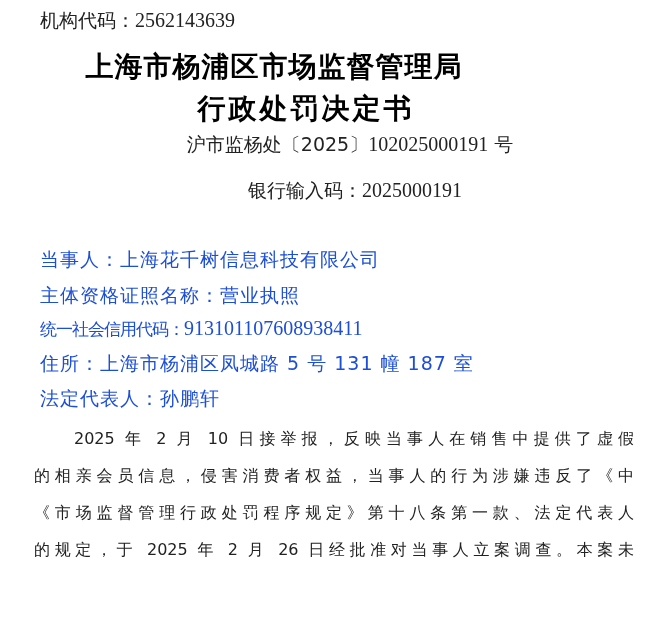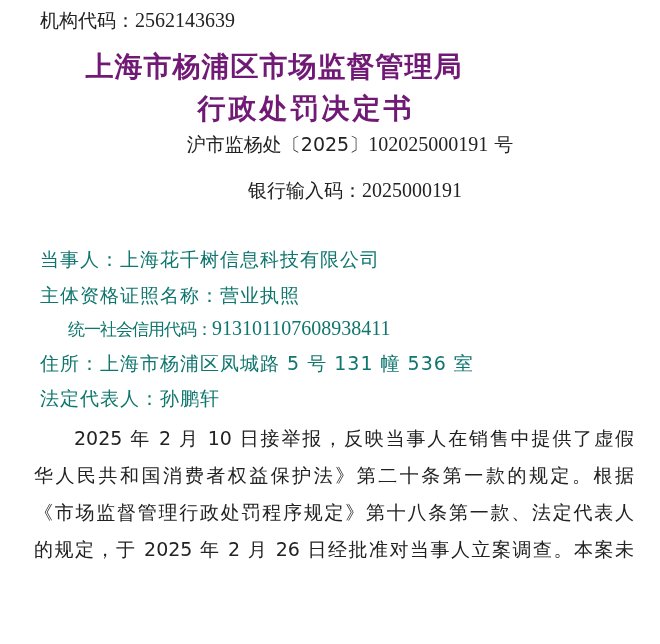--- a/index.html
+++ b/index.html
@@ -31,21 +31,21 @@
     font-family: "Liberation Serif", "DejaVu Serif", serif;
     font-size: 20px;
   }
   .title {
     left: 0;
     width: 548px;
     text-align: center;
     font-size: 28px;
     font-weight: bold;
     letter-spacing: 1px;
-    color: #701a75;
+    color: #000000;
   }
   .title1 { top: 48px; }
   .title2 { top: 90px; letter-spacing: 3px; margin-left: 32px; }
   .docno {
     left: 0;
     width: 660px;
     text-align: center;
     top: 132px;
     font-size: 19px;
     padding-left: 40px;
@@ -68,38 +68,38 @@
     color: #222;
   }
   .bankcode .num {
     font-family: "Liberation Serif", "DejaVu Serif", serif;
     font-size: 20px;
   }
   .field {
     left: 40px;
     font-size: 19px;
     font-family: "DejaVu Sans", "Liberation Sans", sans-serif;
-    color: #0f766e;
+    color: #1d4ed8;
   }
   .field .num {
     font-family: "Liberation Serif", "DejaVu Serif", serif;
     font-size: 20px;
   }
   .f1 { top: 247px; letter-spacing: 1px; }
   .f2 { top: 283px; letter-spacing: 1px; }
-  .f3 { top: 317px; font-size: 17px; letter-spacing: -1px; margin-left: 28px; }
+  .f3 { top: 317px; font-size: 17px; letter-spacing: -1px; }
   .f3 .num { font-size: 20px; letter-spacing: 0; }
   .f4 { top: 351px; letter-spacing: 1px; }
   .f5 { top: 386px; letter-spacing: 1px; }
   .para {
     position: absolute;
     left: 34px;
     width: 600px;
     top: 420px;
-    font-size: 19px;
+    font-size: 16px;
     line-height: 37px;
     font-family: "DejaVu Sans", "Liberation Sans", sans-serif;
     color: #222;
     text-align: justify;
     text-align-last: left;
   }
   .para .pline {
     display: block;
     white-space: nowrap;
     text-align-last: justify;
@@ -132,25 +132,25 @@
 
 <div class="line field f2">
   <span>主体资格证照名称：</span><span>营业执照</span>
 </div>
 
 <div class="line field f3">
   <span>统一社会信用代码：</span><span class="num">913101107608938411</span>
 </div>
 
 <div class="line field f4">
-  <span>住所：</span><span>上海市杨浦区凤城路 5 号 131 幢 536 室</span>
+  <span>住所：</span><span>上海市杨浦区凤城路 5 号 131 幢 187 室</span>
 </div>
 
 <div class="line field f5">
   <span>法定代表人：</span><span>孙鹏轩</span>
 </div>
 
 <div class="para">
   <span class="pline indent">2025 年 2 月 10 日接举报，反映当事人在销售中提供了虚假</span>
-  <span class="pline">华人民共和国消费者权益保护法》第二十条第一款的规定。根据</span>
+  <span class="pline">的相亲会员信息，侵害消费者权益，当事人的行为涉嫌违反了《中</span>
   <span class="pline">《市场监督管理行政处罚程序规定》第十八条第一款、法定代表人</span>
   <span class="pline">的规定，于 2025 年 2 月 26 日经批准对当事人立案调查。本案未</span>
 </div>
 
 </body></html>

